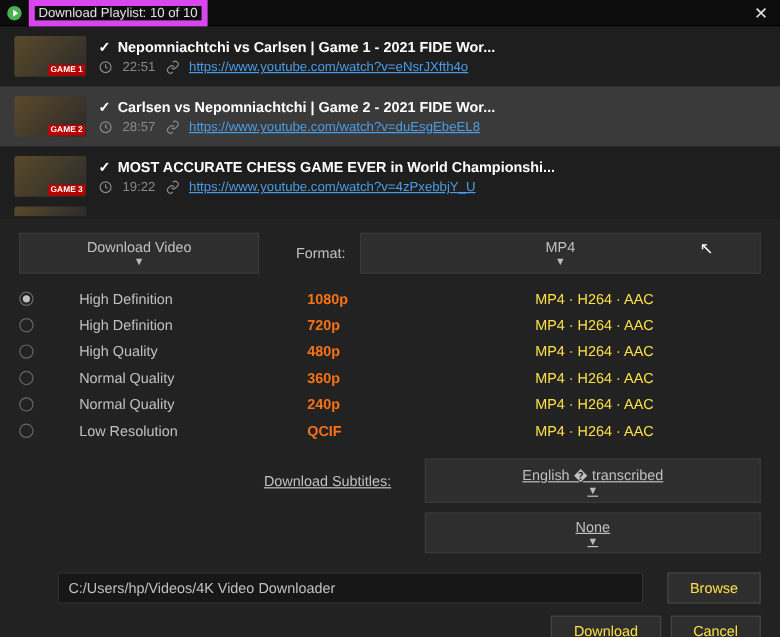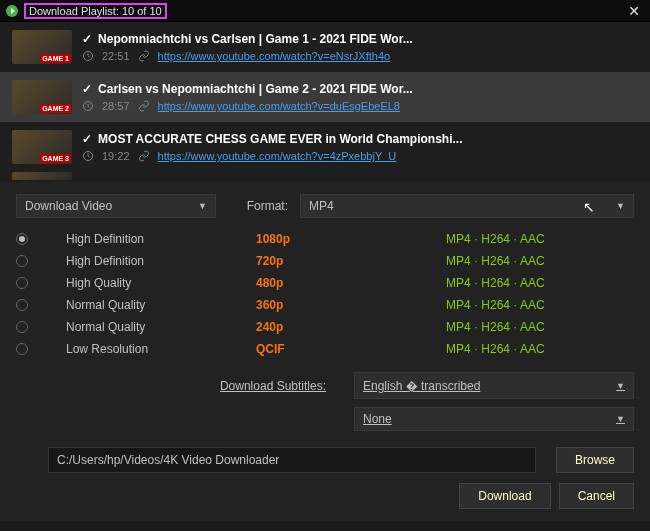--- a/index.html
+++ b/index.html
@@ -1,56 +1,56 @@
 <!DOCTYPE html>
 <html><head>
 <meta charset="utf-8">
 <style>
 * { margin: 0; padding: 0; box-sizing: border-box; font-family: -apple-system, BlinkMacSystemFont, "Segoe UI", Arial, sans-serif; }
 body { background: #1a1a1a; color: #c0c0c0; font-size: 12px; width: 650px; height: 531px; overflow: hidden; }
 .titlebar { display: flex; align-items: center; height: 22px; background: #0d0d0d; padding: 0 6px; border-bottom: 1px solid #000; }
 .status-icon { width: 12px; height: 12px; border-radius: 50%; background: #4caf50; margin-right: 6px; display: inline-flex; align-items: center; justify-content: center; }
 .status-icon::after { content: ''; width: 0; height: 0; border-left: 4px solid #fff; border-top: 3px solid transparent; border-bottom: 3px solid transparent; margin-left: 1px; }
-.title-text { color: #e0e0e0; font-size: 11px; border: 2px solid #d946ef; padding: 0 3px; }
+.title-text { color: #e0e0e0; font-size: 11px; border: 5px solid #d946ef; padding: 0 3px; }
 .spacer { flex: 1; }
 .close-icon { color: #e0e0e0; font-size: 14px; cursor: pointer; padding: 0 4px; }
 .playlist { background: #1e1e1e; overflow: hidden; }
 .playlist-item { display: flex; align-items: center; padding: 8px 12px; gap: 10px; }
 .playlist-item.active { background: #3a3a3a; }
 .thumb { width: 60px; height: 34px; background: linear-gradient(135deg, #5a4a2a, #2a2a2a); border-radius: 2px; position: relative; display: flex; align-items: center; justify-content: flex-end; }
 .thumb-label { background: #b00; color: #fff; font-size: 7px; font-weight: 700; padding: 1px 2px; margin: 0 1px 1px 0; align-self: flex-end; }
 .item-content { flex: 1; min-width: 0; }
 .item-title-row { display: flex; align-items: center; gap: 6px; color: #fff; font-size: 12px; font-weight: 600; }
 .check { color: #fff; font-size: 12px; }
 .item-meta { display: flex; align-items: center; gap: 8px; margin-top: 4px; color: #888; font-size: 11px; }
 .clock-icon, .link-icon { display: inline-flex; align-items: center; }
 .clock-icon svg, .link-icon svg { width: 12px; height: 12px; }
 .link { color: #4a9de8; text-decoration: underline; }
 .partial-item { height: 10px; padding-left: 12px; }
 .partial-thumb { width: 60px; height: 8px; background: linear-gradient(135deg, #5a4a2a, #2a2a2a); border-radius: 2px 2px 0 0; }
 .cursor { position: absolute; top: 199px; left: 583px; color: #fff; font-size: 14px; pointer-events: none; }
 .settings { background: #222; padding: 12px 16px; }
 .row { display: flex; align-items: center; gap: 12px; margin-bottom: 10px; }
-.dropdown { background: #2e2e2e; border: 1px solid #3a3a3a; padding: 4px 8px; display: flex; align-items: center; justify-content: space-between; cursor: pointer; }
+.dropdown { background: #2e2e2e; border: 1px solid #3a3a3a; padding: 4px 8px; display: flex; align-items: center; justify-content: space-between; cursor: pointer; flex-direction: column; }
 .dropdown.wide { width: 200px; }
 .dropdown.fill { flex: 1; align-items: center; }
 .caret { font-size: 9px; color: #bbb; }
 .label-right { text-align: right; min-width: 60px; }
 .quality-list { margin: 8px 0 12px 0; }
 .quality-row { display: flex; align-items: center; padding: 4px 0; gap: 10px; cursor: pointer; }
 .radio { width: 12px; height: 12px; border-radius: 50%; border: 1px solid #666; display: inline-flex; align-items: center; justify-content: center; flex-shrink: 0; }
 .radio.sel::after { content: ''; width: 6px; height: 6px; border-radius: 50%; background: #c0c0c0; }
 .q-name { width: 180px; margin-left: 28px; }
 .q-res { width: 180px; font-weight: 600; color: #f97316; }
-.q-codec { color: #84cc16; }
+.q-codec { color: #fde047; }
 .sub-label { width: 310px; text-align: right; }
 .sub-row { display: flex; align-items: center; gap: 28px; margin-bottom: 8px; text-decoration: underline; }
 .path-row { display: flex; align-items: center; gap: 20px; margin: 16px 0 10px 0; padding-left: 32px; }
 .path-input { flex: 1; background: #171717; border: 1px solid #333; padding: 5px 8px; color: #c0c0c0; font-size: 12px; }
-.btn { background: #2e2e2e; border: 1px solid #444; color: #fef9c3; padding: 5px 18px; cursor: pointer; font-size: 12px; }
+.btn { background: #2e2e2e; border: 1px solid #444; color: #fde047; padding: 5px 18px; cursor: pointer; font-size: 12px; }
 .action-row { display: flex; justify-content: flex-end; gap: 8px; }
 </style>
 </head>
 <body>
 
 <div class="titlebar">
   <span class="status-icon"></span>
   <span class="title-text">Download Playlist: 10 of 10</span>
   <span class="spacer"></span>
   <span class="close-icon">✕</span>

